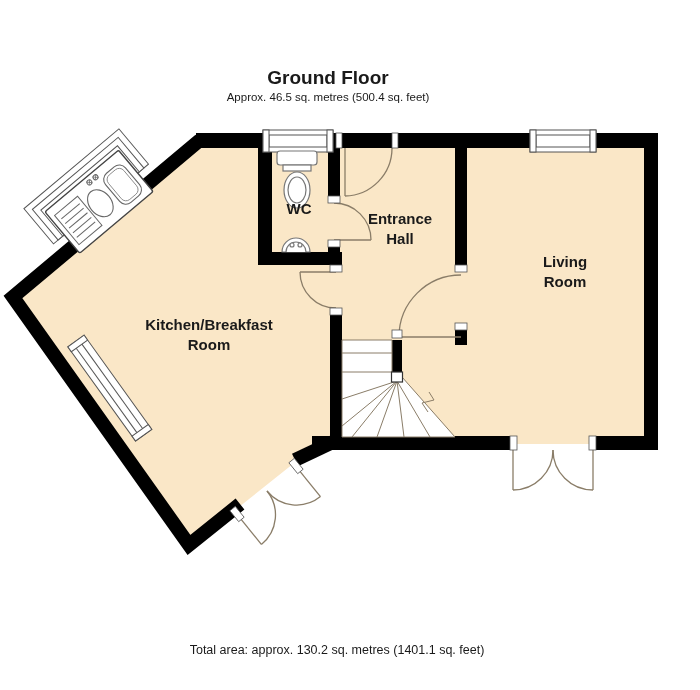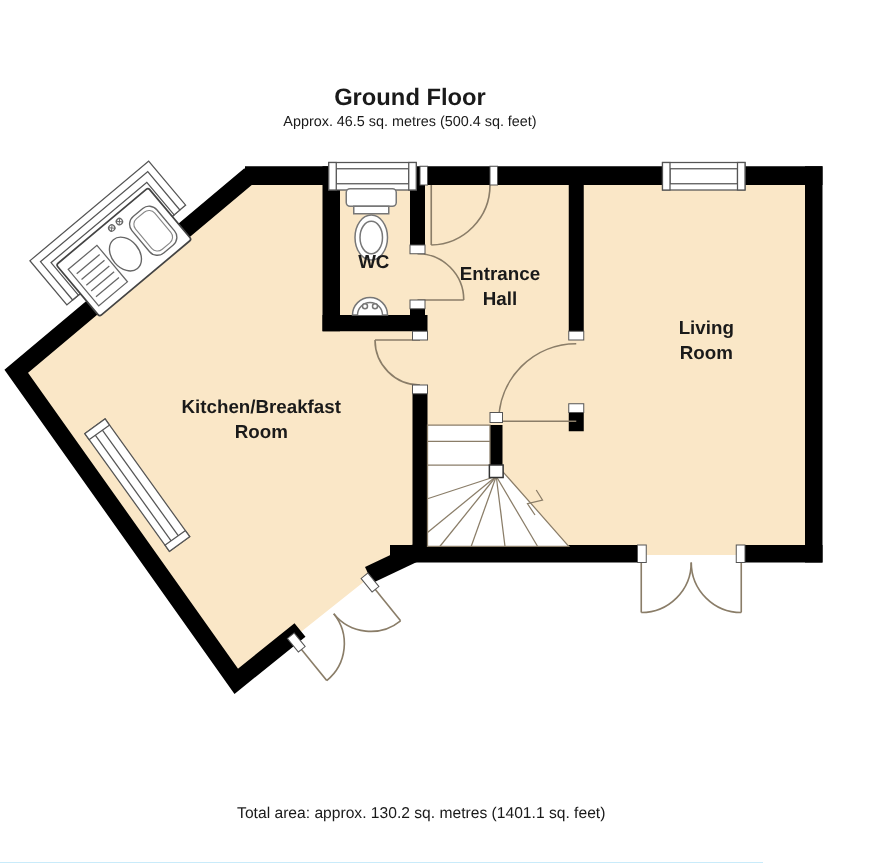--- a/index.html
+++ b/index.html
@@ -1,16 +1,16 @@
 <!DOCTYPE html>
 <html><head>
 <meta charset="utf-8">
 <style>
   html,body{margin:0;padding:0;background:#ffffff;}
-  .page{width:700px;height:690px;position:relative;background:#0ea5e9;
+  .page{width:700px;height:690px;position:relative;background:#be185d;
         font-family:"Liberation Sans", sans-serif;}
   svg{display:block;}
   text{font-family:"Liberation Sans", sans-serif;fill:#1a1a1a;}
   .title{font-size:19px;font-weight:bold;text-anchor:middle;}
   .subtitle{font-size:11.5px;text-anchor:middle;}
   .footer{font-size:12.5px;text-anchor:middle;}
   .room-label{font-size:15px;font-weight:bold;text-anchor:middle;}
   .wall-stroke{fill:none;stroke-linecap:butt;stroke-linejoin:miter;}
   .win{fill:#ffffff;stroke:#555555;stroke-width:1;}
   .fixture{fill:#ffffff;stroke:#777777;stroke-width:1.2;}

